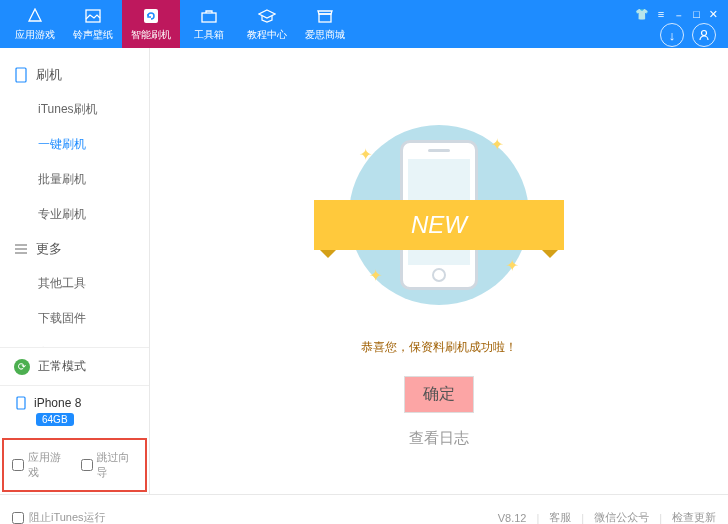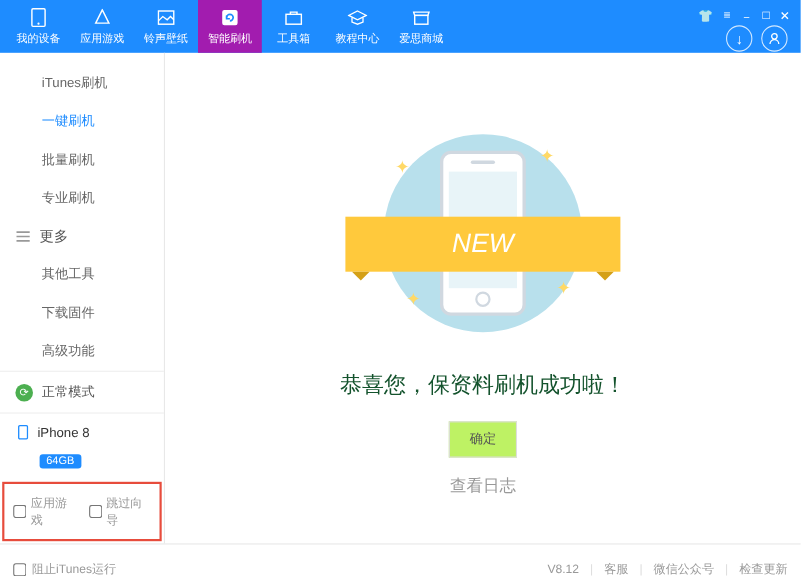--- a/index.html
+++ b/index.html
@@ -4,83 +4,74 @@
 <style>
 *{margin:0;padding:0;box-sizing:border-box;font-family:"Microsoft YaHei",sans-serif}
 body{width:728px;height:524px;overflow:hidden;background:#fff;font-size:12px;color:#333}
 .titlebar{height:48px;background:#1e8cff;display:flex;align-items:center;color:#fff}
 .logo{display:flex;align-items:center;padding:0 12px}
 .logo-circle{width:28px;height:28px;border:2px solid #fff;border-radius:50%;display:flex;align-items:center;justify-content:center;font-weight:bold;font-size:13px;margin-right:6px}
 .logo-text{font-size:15px;font-weight:bold;line-height:1}
 .logo-url{font-size:9px;opacity:.9}
 .nav{display:flex;height:100%;margin-left:6px}
 .nav-item{width:58px;display:flex;flex-direction:column;align-items:center;justify-content:center;gap:3px;cursor:pointer}
-.nav-item.active{background:#a21caf}
+.nav-item.active{background:#be185d}
 .nav-icon{width:18px;height:18px;display:flex;align-items:center;justify-content:center}
 .nav-label{font-size:10px}
 .title-right{margin-left:auto;display:flex;align-items:center;height:100%}
 .win-controls{display:flex;gap:9px;padding:4px 10px 0 0;align-self:flex-start;font-size:11px}
 .win-btn{cursor:pointer}
 .circle-btns{display:flex;gap:8px;padding-right:12px}
 .circle-btn{width:24px;height:24px;border:1.5px solid rgba(255,255,255,.8);border-radius:50%;display:flex;align-items:center;justify-content:center;cursor:pointer;font-size:13px}
 .body{display:flex;height:446px}
 .sidebar{width:150px;border-right:1px solid #e8e8e8;display:flex;flex-direction:column}
 .side-content{flex:1;overflow:auto;padding-top:10px}
 .side-group{padding:8px 14px;display:flex;align-items:center;gap:8px;font-size:13px;color:#555}
 .group-icon{width:14px;height:14px;display:flex;align-items:center;justify-content:center;color:#1e8cff}
 .side-item{padding:9px 0 9px 38px;font-size:12px;color:#666;cursor:pointer}
 .side-item.active{color:#1e8cff}
 .side-status{border-top:1px solid #eee;padding:10px 14px;display:flex;align-items:center;gap:8px;font-size:12px;color:#555;cursor:pointer}
 .status-icon{width:16px;height:16px;border-radius:50%;background:#4caf50;color:#fff;display:flex;align-items:center;justify-content:center;font-size:10px}
 .device-block{border-top:1px solid #eee;padding:10px 14px;cursor:pointer}
 .device-row{display:flex;align-items:center;gap:6px;font-size:12px;color:#333}
 .device-icon{width:14px;height:14px;display:flex;align-items:center;justify-content:center;color:#1e8cff}
-.storage-badge{display:inline-block;background:#1e8cff;color:#fff;font-size:10px;padding:1px 6px;border-radius:3px;margin-top:13px;margin-left:22px}
+.storage-badge{display:inline-block;background:#1e8cff;color:#fff;font-size:10px;padding:1px 6px;border-radius:3px;margin-top:3px;margin-left:22px}
 .bottom-opts{border-top:1px solid #eee;padding:10px 8px;border:2px solid #e74c3c;margin:2px}
 .checkbox-row{display:flex;gap:12px;font-size:11px;color:#999}
 .checkbox-row label{display:flex;align-items:center;gap:4px;cursor:pointer}
 .checkbox-row input{width:12px;height:12px}
 .main{flex:1;display:flex;flex-direction:column;align-items:center;justify-content:center;padding-top:20px}
 .illustration{width:200px;height:200px;position:relative}
 .circle-bg{width:180px;height:180px;background:#b8e0ec;border-radius:50%;position:absolute;left:10px;top:10px}
 .phone{width:78px;height:150px;background:#fff;border:3px solid #d0d8e0;border-radius:10px;position:absolute;left:61px;top:25px}
 .phone::before{content:"";position:absolute;top:6px;left:50%;transform:translateX(-50%);width:22px;height:3px;background:#d0d8e0;border-radius:2px}
 .phone::after{content:"";position:absolute;bottom:5px;left:50%;transform:translateX(-50%);width:10px;height:10px;border:2px solid #d0d8e0;border-radius:50%}
 .phone-screen{position:absolute;top:16px;left:5px;right:5px;bottom:22px;background:#e8f4f8}
 .banner{position:absolute;left:-25px;right:-25px;top:85px;height:50px;background:#ffc93c;display:flex;align-items:center;justify-content:center;font-weight:normal;font-size:24px;color:#fff;font-style:italic}
 .banner::before,.banner::after{content:"";position:absolute;bottom:-8px;border-top:8px solid #d4a017;border-left:8px solid transparent;border-right:8px solid transparent}
 .banner::before{left:6px}
 .banner::after{right:6px}
 .sparkle{position:absolute;color:#ffd966;font-size:16px}
 .s1{top:30px;left:20px}.s2{top:20px;right:35px}.s3{bottom:30px;left:30px}.s4{bottom:40px;right:20px}
-.success-text{font-size:20px;color:#14532d;margin-top:24px}
-.confirm-btn{margin-top:20px;padding:7px 18px;border:1px solid #ddd;background:#bef264;font-size:12px;color:#555;cursor:pointer}
+.success-text{font-size:12px;color:#a16207;margin-top:24px}
+.confirm-btn{margin-top:20px;padding:7px 18px;border:1px solid #ddd;background:#fca5a5;font-size:16px;color:#555;cursor:pointer}
 .log-link{margin-top:16px;font-size:15px;color:#999;cursor:pointer}
 .footer{height:46px;border-top:1px solid #e8e8e8;display:flex;align-items:center;padding:0 12px;font-size:11px;color:#999}
 .footer-left{display:flex;align-items:center;gap:5px}
 .footer-right{margin-left:auto;display:flex;align-items:center;gap:10px}
 .divider{color:#ddd}
 svg{display:block}
 </style>
 </head>
 <body>
 
 <div class="titlebar">
   <div class="nav">
     <div class="nav-item">
       <span class="nav-icon">
-          <svg width="14" height="18" viewBox="0 0 14 18">
-            <rect x="1" y="1" width="12" height="16" rx="1" fill="none" stroke="#fff" stroke-width="1.3"></rect>
-            <circle cx="7" cy="14.5" r="1" fill="#fff"></circle>
-          </svg>
-        </span>
-      <span class="nav-label">我的设备</span>
-    </div>
-    <div class="nav-item">
-      <span class="nav-icon">
           <svg width="16" height="16" viewBox="0 0 16 16">
             <path d="M8 1 L14 13 L2 13 Z" fill="none" stroke="#fff" stroke-width="1.3"></path>
           </svg>
         </span>
       <span class="nav-label">应用游戏</span>
     </div>
     <div class="nav-item">
       <span class="nav-icon">
           <svg width="16" height="14" viewBox="0 0 16 14">
             <rect x="1" y="1" width="14" height="12" fill="none" stroke="#fff" stroke-width="1.3"></rect>
@@ -145,20 +136,28 @@
             </svg>
           </div>
       </div>
     </div>
   </div>
 </div>
 
 <div class="body">
   <div class="sidebar">
     <div class="side-content">
+      <div class="side-group">
+        <span class="group-icon">
+            <svg width="12" height="16" viewBox="0 0 12 16">
+              <rect x="1" y="1" width="10" height="14" rx="1" fill="none" stroke="#1e8cff" stroke-width="1.2"></rect>
+            </svg>
+          </span>
+        <span>刷机</span>
+      </div>
       <div class="side-item">iTunes刷机</div>
       <div class="side-item active">一键刷机</div>
       <div class="side-item">批量刷机</div>
       <div class="side-item">专业刷机</div>
 
       <div class="side-group">
         <span class="group-icon">
             <svg width="14" height="12" viewBox="0 0 14 12">
               <line x1="1" y1="2" x2="13" y2="2" stroke="#999" stroke-width="1.5"></line>
               <line x1="1" y1="6" x2="13" y2="6" stroke="#999" stroke-width="1.5"></line>

